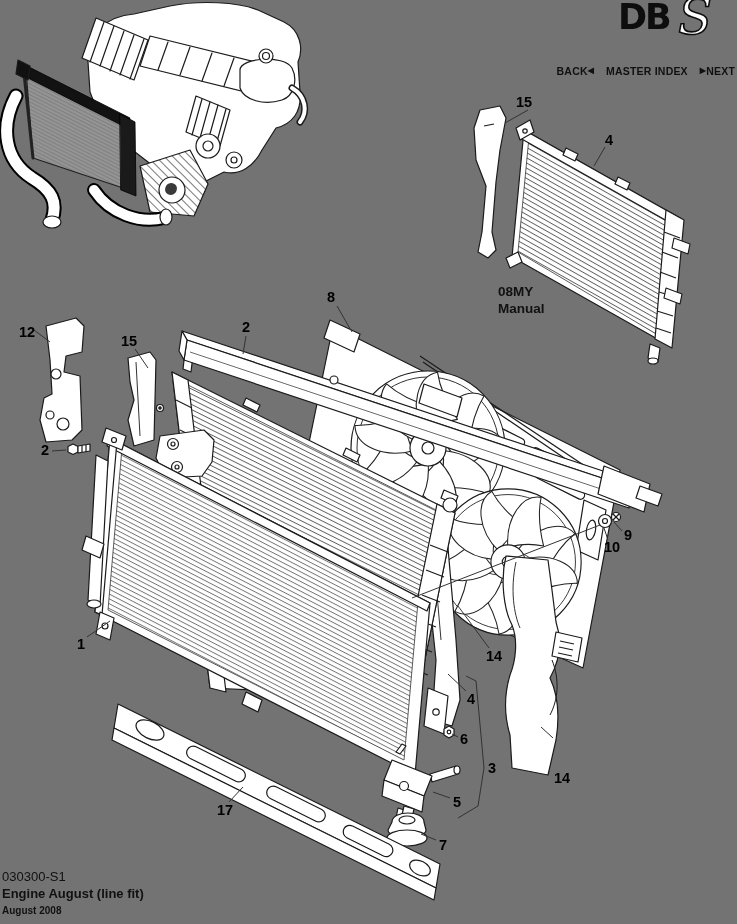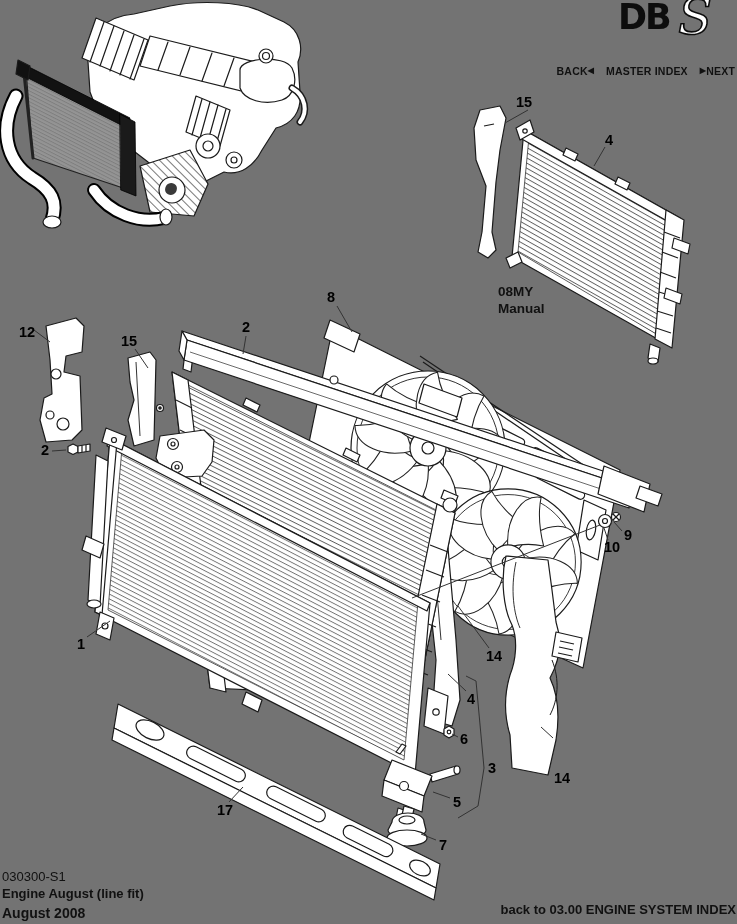--- a/index.html
+++ b/index.html
@@ -24,21 +24,21 @@
   }
   .nav .grp{display:flex;align-items:center;gap:0;cursor:pointer;}
   .nav .sep{width:12px;}
   .nav .arr{font-size:8px;position:relative;top:-0.5px;}
   .inset-note{
     position:absolute;left:498px;top:283px;font-weight:700;font-size:13.5px;
     line-height:17px;white-space:nowrap;
   }
   .doc-number{position:absolute;left:2px;top:869px;font-size:13px;font-weight:400;}
   .doc-title{position:absolute;left:2px;top:886px;font-size:13px;font-weight:700;}
-  .doc-date{position:absolute;left:2px;top:905px;font-size:14px;font-weight:700;}
+  .doc-date{position:absolute;left:2px;top:905px;font-size:10px;font-weight:700;}
   .back-link{position:absolute;right:1px;top:902px;font-size:13px;font-weight:700;cursor:pointer;white-space:nowrap;}
 </style>
 </head>
 <body>
 
 <div class="page">
 
 <svg class="art" width="737" height="924" viewBox="0 0 737 924">
   <defs>
     <pattern id="fins" width="6" height="4.6" patternUnits="userSpaceOnUse" patternTransform="rotate(26.5)">
@@ -369,15 +369,14 @@
 <div class="callout" style="left:457px;top:802px">5</div>
 <div class="callout" style="left:443px;top:845px">7</div>
 <div class="callout" style="left:562px;top:778px">14</div>
 <div class="callout" style="left:225px;top:810px">17</div>
 <div class="callout" style="left:524px;top:102px">15</div>
 <div class="callout" style="left:609px;top:140px">4</div>
 
 <div class="doc-number">030300-S1</div>
 <div class="doc-title">Engine August (line fit)</div>
 <div class="doc-date">August 2008</div>
-<div class="back-link">back to 03.00 ENGINE SYSTEM INDEX</div>
 
 </div>
 
 </body></html>

